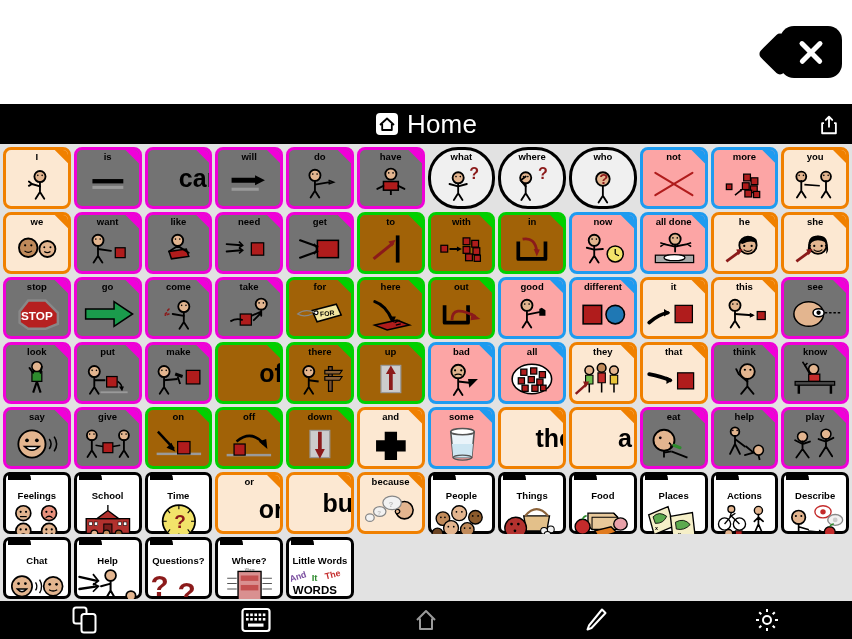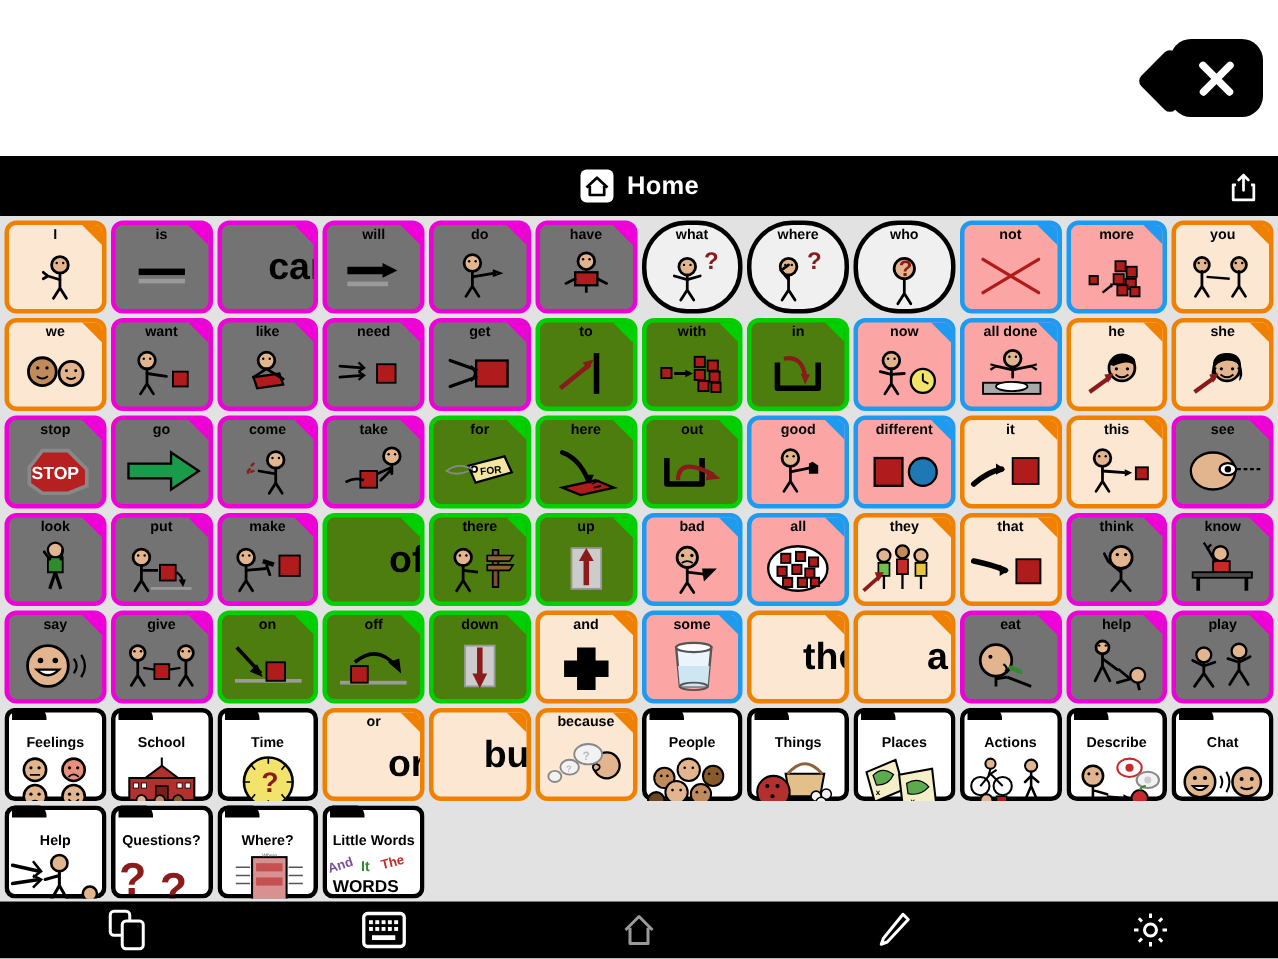--- a/index.html
+++ b/index.html
@@ -37,21 +37,21 @@
   .close-x span:first-child { transform: rotate(45deg); }
   .close-x span:last-child { transform: rotate(-45deg); }
 
   
   .header {
     position: absolute; left: 0; top: 104px; width: 852px; height: 40px;
     background: #000; display: flex; align-items: center; justify-content: center;
   }
   .header-center { display: flex; align-items: center; gap: 8px; }
   .home-icon { width: 24px; height: 24px; position: relative; }
-  .header-title { color: #fff; font-size: 17px; font-weight: bold; letter-spacing: .2px; }
+  .header-title { color: #fff; font-size: 26px; font-weight: normal; letter-spacing: .2px; }
   .share-btn {
     position: absolute; right: 8px; top: 6px; width: 30px; height: 30px;
     display: flex; align-items: center; justify-content: center; cursor: pointer;
   }
 
   
   .grid-area {
     position: absolute; left: 0; top: 144px; width: 852px; height: 457px;
     background: #e2e2e2; padding: 3px 3px 2px 3px;
     display: grid;
@@ -83,21 +83,21 @@
   .cell .fold {
     position: absolute; right: -1px; top: -1px; width: 15px; height: 15px;
     z-index: 4;
   }
 
   
   .c-orange  { border-color:#F08000; background:#FCE8D2; }
   .c-orange  .fold { background:#F08000; clip-path: polygon(100% 0,100% 100%,0 0); }
   .c-magenta { border-color:#F000D8; background:#737373; }
   .c-magenta .fold { background:#F000D8; clip-path: polygon(100% 0,100% 100%,0 0); }
-  .c-green   { border-color:#00D000; background:#4d7c0f; }
+  .c-green   { border-color:#00D000; background:#a16207; }
   .c-green   .fold { background:#00D000; clip-path: polygon(100% 0,100% 100%,0 0); }
   .c-blue    { border-color:#1E9BF0; background:#fca5a5; }
   .c-blue    .fold { background:#1E9BF0; clip-path: polygon(100% 0,100% 100%,0 0); }
   .c-white   { border-color:#000; background:#F0F0F0;border-radius:30px; }
   
   .c-folder { border:none; background: transparent; border-radius:0; }
   .folder-shape {
     position:absolute; inset:0; background:#fff;
     border:3px solid #000;
     border-radius: 7px;
@@ -1031,20 +1031,36 @@
             <path d="M40 22 Q57 2 74 22" stroke="#8B6239" stroke-width="3" fill="none"></path>
             <circle cx="26" cy="40" r="16" fill="#B2312E" stroke="#000" stroke-width="2"></circle>
             <circle cx="20" cy="34" r="2" fill="#000"></circle>
             <circle cx="30" cy="34" r="2" fill="#000"></circle>
             <circle cx="25" cy="44" r="2" fill="#000"></circle>
             <g fill="#F2F2F2" stroke="#000" stroke-width="1.5">
               <circle cx="68" cy="44" r="5"></circle>
               <circle cx="78" cy="42" r="5"></circle>
               <circle cx="73" cy="50" r="5"></circle>
             </g>
+          </svg>
+        </div>
+      </div>
+      <div class="cell c-folder">
+        <div class="folder-shape"></div>
+        <div class="folder-tab"></div>
+        <div class="label">Food</div>
+        <div class="art">
+          <svg viewBox="0 0 100 60" width="100%" height="100%" preserveAspectRatio="xMidYMid meet">
+            <path d="M28 18 H66 L72 24 V42 H34 L28 36 Z" fill="#E8C99B" stroke="#000" stroke-width="2"></path>
+            <path d="M66 18 L72 24 M34 42 V24 H72" stroke="#000" stroke-width="1.5" fill="none"></path>
+            <circle cx="20" cy="38" r="11" fill="#C42B2B" stroke="#000" stroke-width="2"></circle>
+            <path d="M20 27 Q22 22 26 22" stroke="#2E8B2E" stroke-width="2.5" fill="none"></path>
+            <ellipse cx="76" cy="34" rx="10" ry="9" fill="#E8A0A8" stroke="#000" stroke-width="2"></ellipse>
+            <path d="M38 44 L62 38 L70 46 L44 54 Z" fill="#E07B1F" stroke="#000" stroke-width="2"></path>
+            <path d="M38 48 Q28 46 24 52 Q32 54 38 50" fill="#2E8B2E" stroke="#000" stroke-width="1.5"></path>
           </svg>
         </div>
       </div>
       <div class="cell c-folder">
         <div class="folder-shape"></div>
         <div class="folder-tab"></div>
         <div class="label">Places</div>
         <div class="art">
           <svg viewBox="0 0 100 60" width="100%" height="100%" preserveAspectRatio="xMidYMid meet">
             <path d="M14 18 L44 10 L48 40 L18 48 Z" fill="#F5EFC8" stroke="#000" stroke-width="2" transform="rotate(-8 30 28)"></path>

